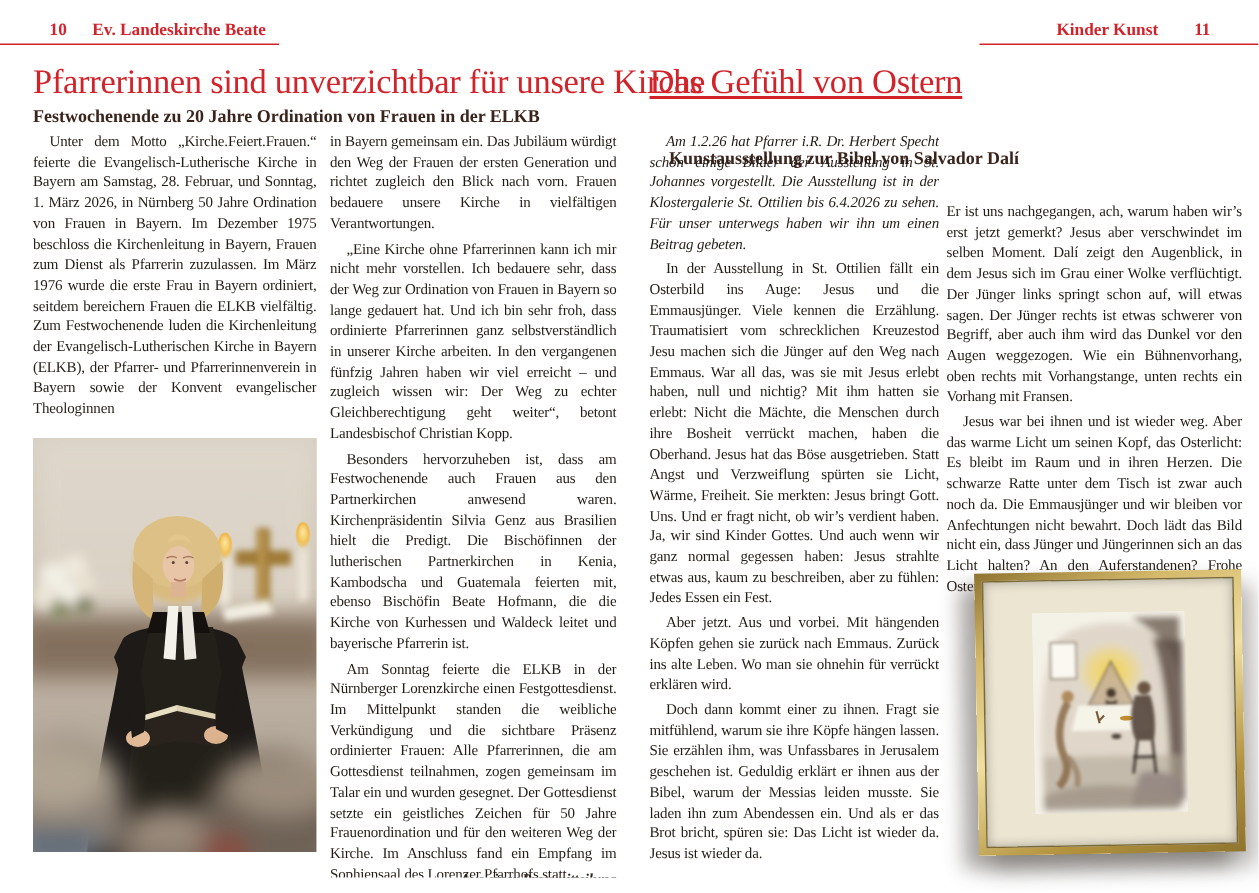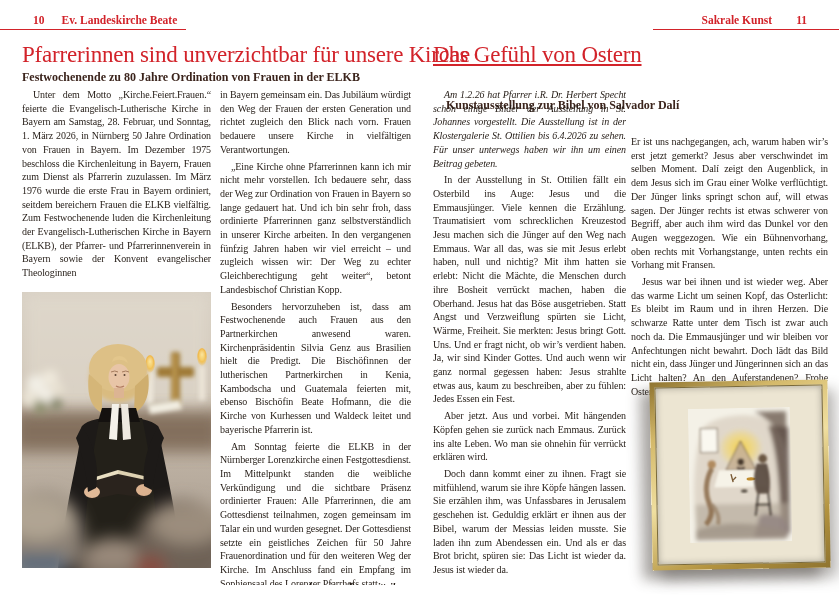--- a/index.html
+++ b/index.html
@@ -69,26 +69,26 @@
 <body>
 
 <div style="position:absolute;inset:0;padding-left:19px;">
 
   <div class="runhead runhead-left">
     <span>10</span>
     <span>Ev. Landeskirche Beate</span>
   </div>
 
   <div class="runhead runhead-right">
-    <span>Sakrale Kunst</span>
+    <span>Kinder Kunst</span>
     <span>11</span>
   </div>
 
   <h1 class="headline hl-left">Pfarrerinnen sind unverzichtbar für unsere Kirche</h1>
-  <h2 class="subtitle st-left">Festwochenende zu 80 Jahre Ordination von Frauen in der ELKB</h2>
+  <h2 class="subtitle st-left">Festwochenende zu 20 Jahre Ordination von Frauen in der ELKB</h2>
 
   <div class="col lcol1">
     <p class="para">Unter dem Motto „Kirche.Feiert.Frauen.“ feierte die Evangelisch-Lutherische Kirche in Bayern am Samstag, 28. Februar, und Sonntag, 1. März 2026, in Nürnberg 50 Jahre Ordination von Frauen in Bayern. Im Dezember 1975 beschloss die Kirchenleitung in Bayern, Frauen zum Dienst als Pfarrerin zuzulassen. Im März 1976 wurde die erste Frau in Bayern ordiniert, seitdem bereichern Frauen die ELKB vielfältig. Zum Festwochenende luden die Kirchenleitung der Evangelisch-Lutherischen Kirche in Bayern (ELKB), der Pfarrer- und Pfarrerinnenverein in Bayern sowie der Konvent evangelischer Theologinnen</p>
   </div>
 
   <div class="photo">
     <svg width="189" height="276" viewBox="0 0 189 276">
       <defs>
         <linearGradient id="pbg" x1="0" y1="0" x2="0" y2="1">
           <stop offset="0" stop-color="#d6cec2"></stop>

